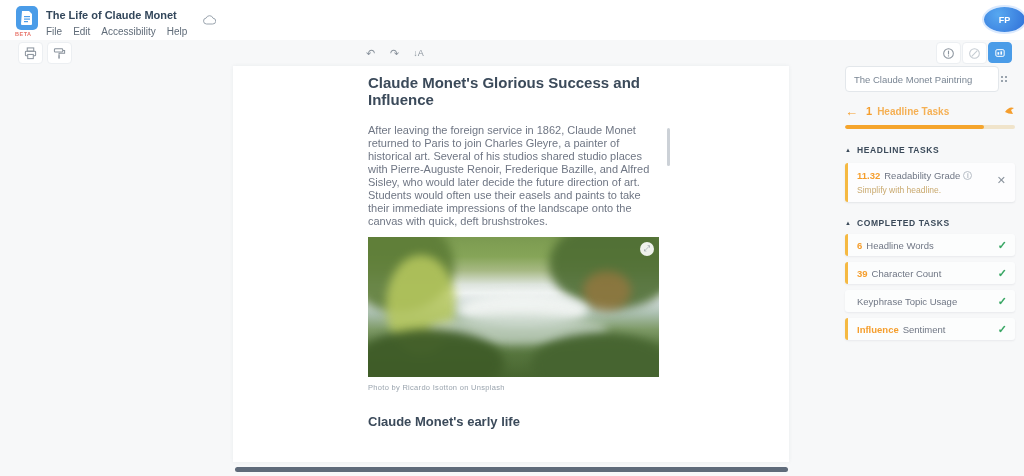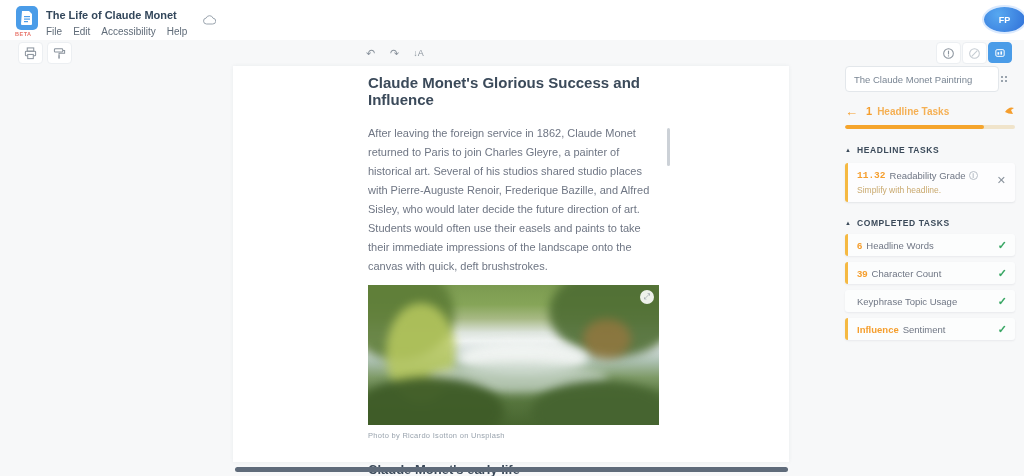--- a/index.html
+++ b/index.html
@@ -29,21 +29,21 @@
     align-items:center; justify-content:center; font-size:11px; }
   .tbtn svg { width:13px; height:13px; }
   .tbtn.ghost { border-color:transparent; background:transparent; }
   .tbtn.blue { background:#4a9ce8; border-color:#4a9ce8; color:#fff; }
 
   
   .page { position:absolute; left:233px; top:66px; width:556px; height:396px; background:#ffffff;
     box-shadow:0 0 4px rgba(60,70,90,.07); }
   .doc-col { position:absolute; left:135px; top:0; width:291px; }
   .h1 { margin-top:8px; font-size:15px; font-weight:bold; color:#3b4a5a; }
-  .para { margin-top:16px; font-size:11px; line-height:19px; color:#6f7684; }
+  .para { margin-top:16px; font-size:11px; line-height:13px; color:#6f7684; }
   .photo { position:relative; margin-top:9px; width:291px; height:140px; overflow:hidden;
     background:linear-gradient(180deg,#7b9a50 0%, #86a558 14%, #a7b984 24%, #dde4dd 34%,
       #eef2f1 40%, #cdd8d6 47%, #aabfae 55%, #7e9a67 66%, #5b7a42 78%, #47652f 100%); }
   .blob { position:absolute; border-radius:50%; filter:blur(5px); }
   .photo-btn { position:absolute; right:5px; top:5px; width:14px; height:14px; border-radius:50%;
     background:rgba(255,255,255,.9); color:#8a939d; font-size:8px; display:flex;
     align-items:center; justify-content:center; }
   .caption { margin-top:6px; font-size:7.5px; color:#9aa4ae; letter-spacing:.3px; }
   .h2 { margin-top:22px; font-size:13px; font-weight:bold; color:#3b4a5a; }
   .vscroll { position:absolute; left:434px; top:62px; width:3px; height:38px; background:#ccd1d7; border-radius:2px; }
@@ -65,21 +65,21 @@
   .tasks-nav .lbl { margin-left:5px; color:#f5b054; font-size:10px; font-weight:bold; }
   .tasks-nav .bell { margin-left:auto; color:#f59e2d; }
   .progress { margin-top:5px; width:170px; height:4px; border-radius:2px; background:#f0e4cb; overflow:hidden; }
   .progress .fill { height:100%; background:#f5a52d; border-radius:2px; }
   .sec-head { margin-top:16px; display:flex; align-items:center; gap:6px; }
   .sec-head .tri { font-size:6px; color:#3b4a5a; }
   .sec-head .txt { font-size:8.5px; font-weight:bold; letter-spacing:.6px; color:#3b4a5a; }
   .card { position:relative; margin-top:8px; width:170px; background:#fdfdfe; border-radius:3px;
     box-shadow:0 1px 2px rgba(60,70,90,.10); border-left:3px solid #f5b942; padding:7px 8px 7px 9px; }
   .card .row1 { display:flex; align-items:center; font-size:9.5px; color:#6f7684; }
-  .card .val { color:#f59e2d; font-weight:bold; margin-right:4px; font-size:9.5px;font-family:Liberation Mono, monospace; }
+  .card .val { color:#f59e2d; font-weight:bold; margin-right:4px; font-size:9.5px; }
   .card .info { margin-left:3px; color:#9aa4ae; font-size:8px; border:1px solid #b7bec6;
     border-radius:50%; width:9px; height:9px; display:inline-flex; align-items:center;
     justify-content:center; line-height:1; }
   .card .close { position:absolute; right:9px; top:12px; color:#8a939d; font-size:11px; line-height:1; }
   .card .hint { margin-top:4px; font-size:8.5px; color:#c9a96e; }
   .task-row { position:relative; margin-top:6px; width:170px; height:22px; background:#fcfdfd;
     border-radius:3px; box-shadow:0 1px 2px rgba(60,70,90,.08); border-left:3px solid #f5b942;
     display:flex; align-items:center; padding:0 8px 0 9px; font-size:9.5px; color:#6f7684; }
   .task-row.noborder { border-left:3px solid transparent;text-align:center; }
   .task-row .val { color:#f59e2d; font-weight:bold; margin-right:4px; }

